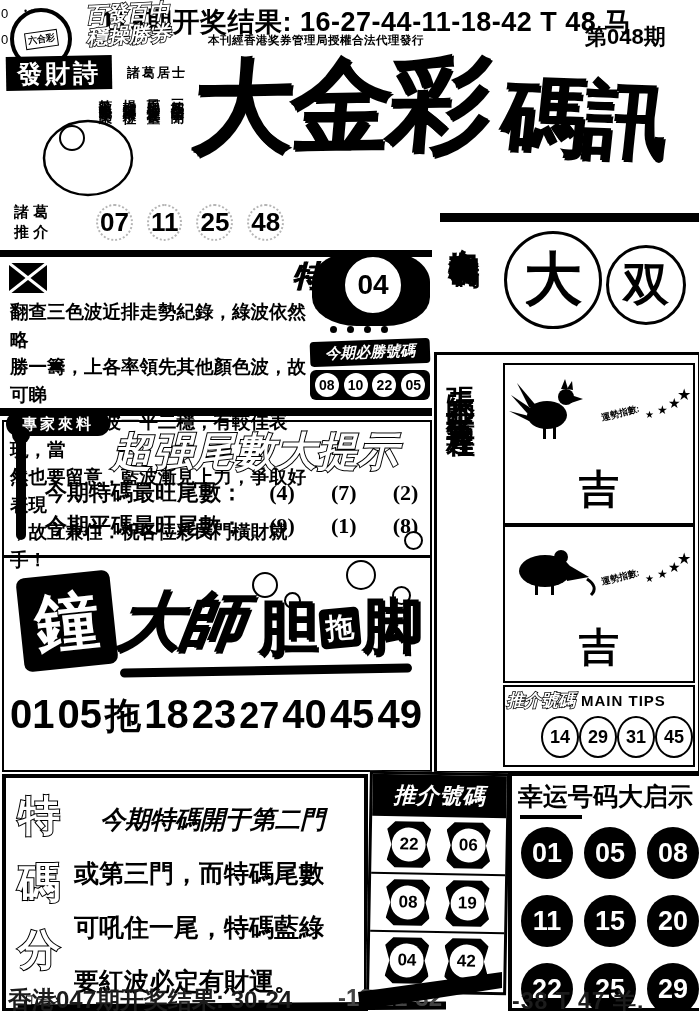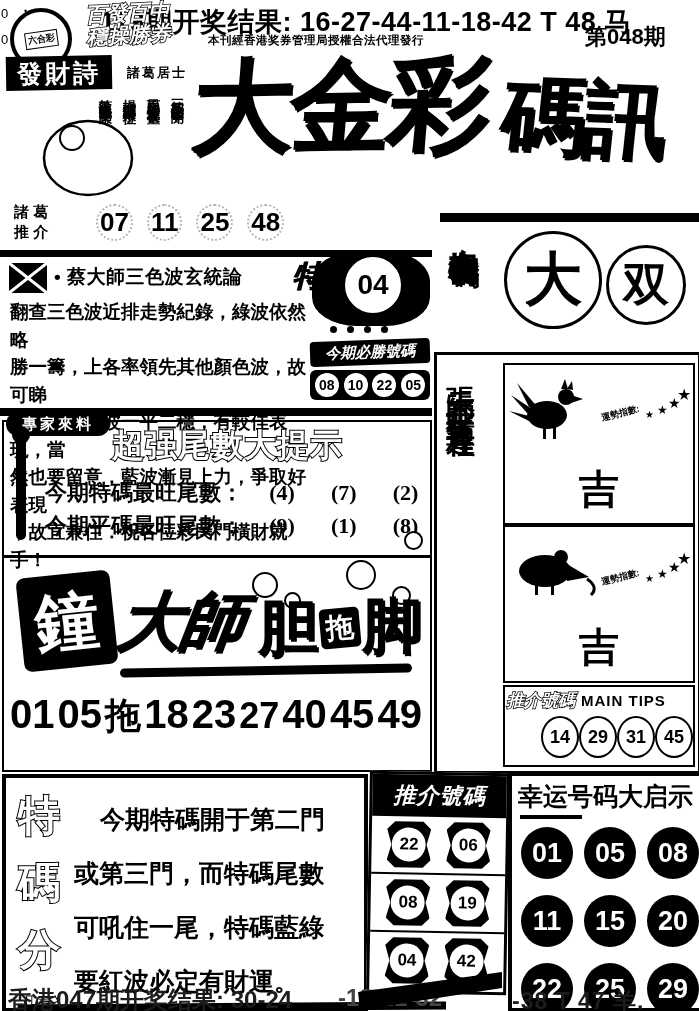--- a/index.html
+++ b/index.html
@@ -139,21 +139,20 @@
     </div>
   </div>
 
   <div class="abs blk" style="left:0;top:250px;width:432px;height:7px;"></div>
 
   <svg class="abs" style="left:8px;top:262px;" width="40" height="32">
     <rect x="1" y="1" width="38" height="30" fill="#000"></rect>
     <line x1="1" y1="1" x2="39" y2="31" stroke="#fff" stroke-width="3"></line>
     <line x1="39" y1="1" x2="1" y2="31" stroke="#fff" stroke-width="3"></line>
   </svg>
-  <div class="abs" style="left:54px;top:264px;font-size:19px;font-weight:700;letter-spacing:0.5px;">• 蔡大師三色波玄統論</div>
   <div class="abs b9" style="left:292px;top:256px;font-size:30px;font-style:italic;letter-spacing:1px;text-shadow:1.5px 0 0 #000;">特別推介</div>
 
   <div class="abs" style="left:10px;top:298px;width:302px;">
     <div class="ln">翻查三色波近排走勢紀錄，綠波依然略</div>
     <div class="ln">勝一籌，上各率領先其他顏色波，故可睇</div>
     <div class="ln">高一線．紅波一平二穩，有較佳表現，當</div>
     <div class="ln">然也要留意，藍波漸見上力，爭取好表現</div>
     <div class="ln">，故宜兼住．祝各位彩民門橫財就手！</div>
   </div>
 
@@ -175,21 +174,21 @@
     <span class="wcirc" style="width:24px;height:24px;font-size:14px;">05</span>
   </div>
 
   <div class="abs blk" style="left:0;top:408px;width:432px;height:8px;"></div>
   <div class="abs" style="left:2px;top:420px;width:426px;height:133px;border:2px solid #000;"></div>
 
   <div class="abs blk b9" style="left:6px;top:412px;width:104px;height:24px;border-radius:12px;display:flex;align-items:center;justify-content:center;font-size:15px;letter-spacing:3px;">專家來料</div>
   <div class="abs" style="left:16px;top:430px;width:10px;height:110px;background:#000;border-radius:5px;"></div>
   <div class="abs" style="left:12px;top:426px;width:18px;height:18px;background:#000;border-radius:50%;"></div>
 
-  <div class="abs otl b9" style="left:112px;top:424px;font-size:32px;letter-spacing:1px;">超强尾數大提示</div>
+  <div class="abs otl b9" style="left:112px;top:424px;font-size:40px;font-style:italic;letter-spacing:1px;">超强尾數大提示</div>
 
   <div class="abs" style="left:45px;top:478px;font-size:22px;font-weight:800;">
     <span>今期特碼最旺尾數：</span>
     <span style="font-family:'Liberation Serif','DejaVu Serif',serif;font-weight:600;margin-left:20px;">(4)</span>
     <span style="font-family:'Liberation Serif','DejaVu Serif',serif;font-weight:600;margin-left:30px;">(7)</span>
     <span style="font-family:'Liberation Serif','DejaVu Serif',serif;font-weight:600;margin-left:30px;">(2)</span>
   </div>
   <div class="abs" style="left:45px;top:511px;font-size:22px;font-weight:800;">
     <span>今期平碼最旺尾數：</span>
     <span style="font-family:'Liberation Serif','DejaVu Serif',serif;font-weight:600;margin-left:20px;">(9)</span>
@@ -228,21 +227,21 @@
   </div>
 
   <div class="abs" style="left:2px;top:774px;width:358px;height:230px;border:4px solid #000;z-index:1;background:#fff;">
     <div class="abs" style="left:12px;top:10px;display:flex;flex-direction:column;gap:11px;">
       <span class="otl b9" style="font-size:42px;">特</span>
       <span class="otl b9" style="font-size:42px;">碼</span>
       <span class="otl b9" style="font-size:42px;">分</span>
       <span class="otl b9" style="font-size:42px;">析</span>
     </div>
     <div class="abs" style="left:68px;top:14px;width:282px;font-size:25px;font-weight:600;line-height:54px;">
-      <div style="text-indent:26px;">今期特碼開于第二門</div>
+      <div style="text-indent:26px;font-style:italic;">今期特碼開于第二門</div>
       <div>或第三門，而特碼尾數</div>
       <div>可吼住一尾，特碼藍綠</div>
       <div>要紅波必定有財運。</div>
     </div>
   </div>
 
   <div class="abs" style="left:368px;top:772px;width:134px;height:216px;border:3.5px solid #000;transform:rotate(1deg);z-index:1;background:#fff;">
     <div class="blk" style="height:42px;display:flex;align-items:center;justify-content:center;">
       <span class="b9" style="font-size:22px;font-style:italic;letter-spacing:1px;">推介號碼</span>
     </div>

